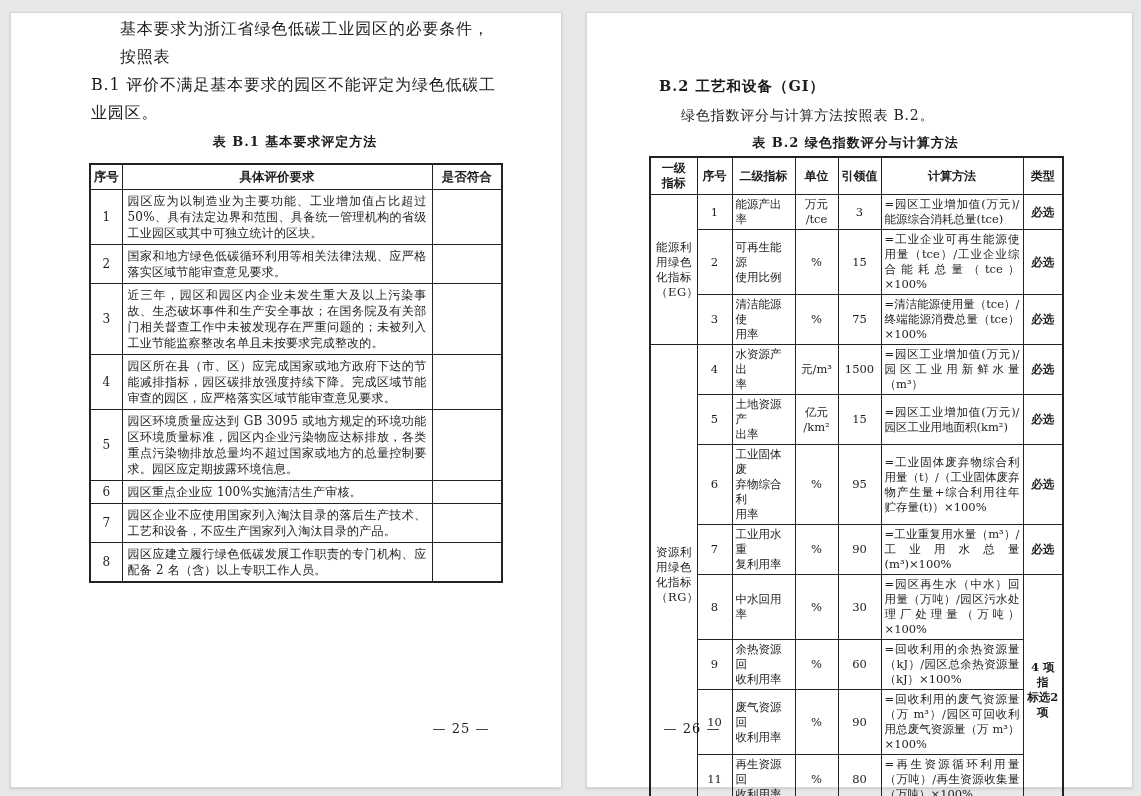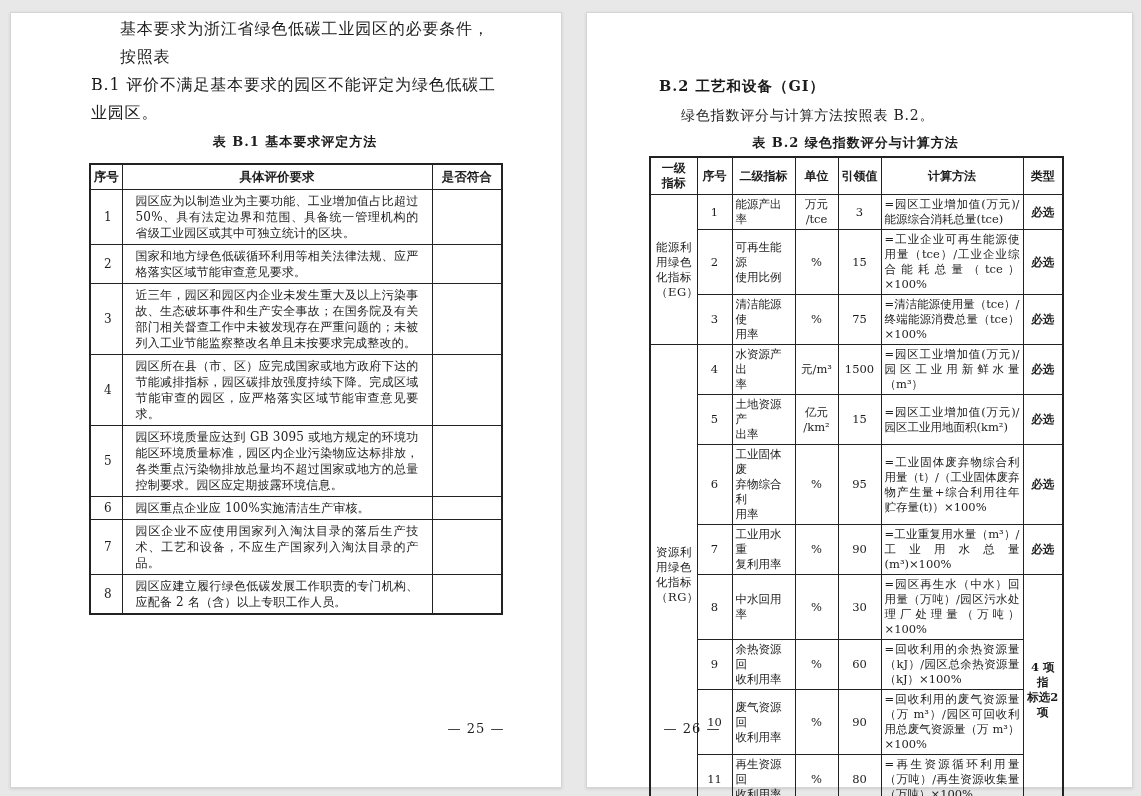--- a/index.html
+++ b/index.html
@@ -26,27 +26,27 @@
   .page-left .para{margin:2px 60px 0 80px;}
   .page-left .para .indent{padding-left:29px;}
   .table-caption{font-weight:bold;font-size:13px;letter-spacing:1px;text-align:center;}
   .page-left .table-caption{margin:6px 0 12px 78px;width:412px;}
 
   table{border-collapse:collapse;table-layout:fixed;}
   td,th{border:1px solid #222;box-sizing:border-box;vertical-align:middle;}
   .tbl-b1{margin-left:78px;width:412px;font-size:12px;line-height:16px;
     border:2px solid #222;}
   .tbl-b1 th{font-weight:bold;font-size:12.5px;padding:4px 2px;text-align:center;}
-  .tbl-b1 td{padding:3px 13px;}
+  .tbl-b1 td{padding:3px 5px;}
   .tbl-b1 td.c-no{text-align:center;}
   .tbl-b1 td.c-req{text-align:justify;letter-spacing:0.2px;}
 
   .page-num{position:absolute;top:708px;width:110px;text-align:center;
     font-size:13px;letter-spacing:1px;}
-  .page-left .page-num{left:410px;}
+  .page-left .page-num{left:395px;}
   .page-right .page-num{left:50px;}
 
   
   .page-right .sec-heading{margin:64px 0 0 72px;}
   .page-right .para{margin:6px 12px 0 94px;font-size:14px;line-height:26px;letter-spacing:0.8px;}
   .page-right .table-caption{margin:6px 0 4px 62px;width:413px;}
 
   .tbl-b2{margin-left:62px;width:413px;font-size:11.5px;line-height:15px;
     border:2px solid #222;}
   .tbl-b2 th{font-weight:bold;font-size:12px;padding:3px 1px;text-align:center;}

